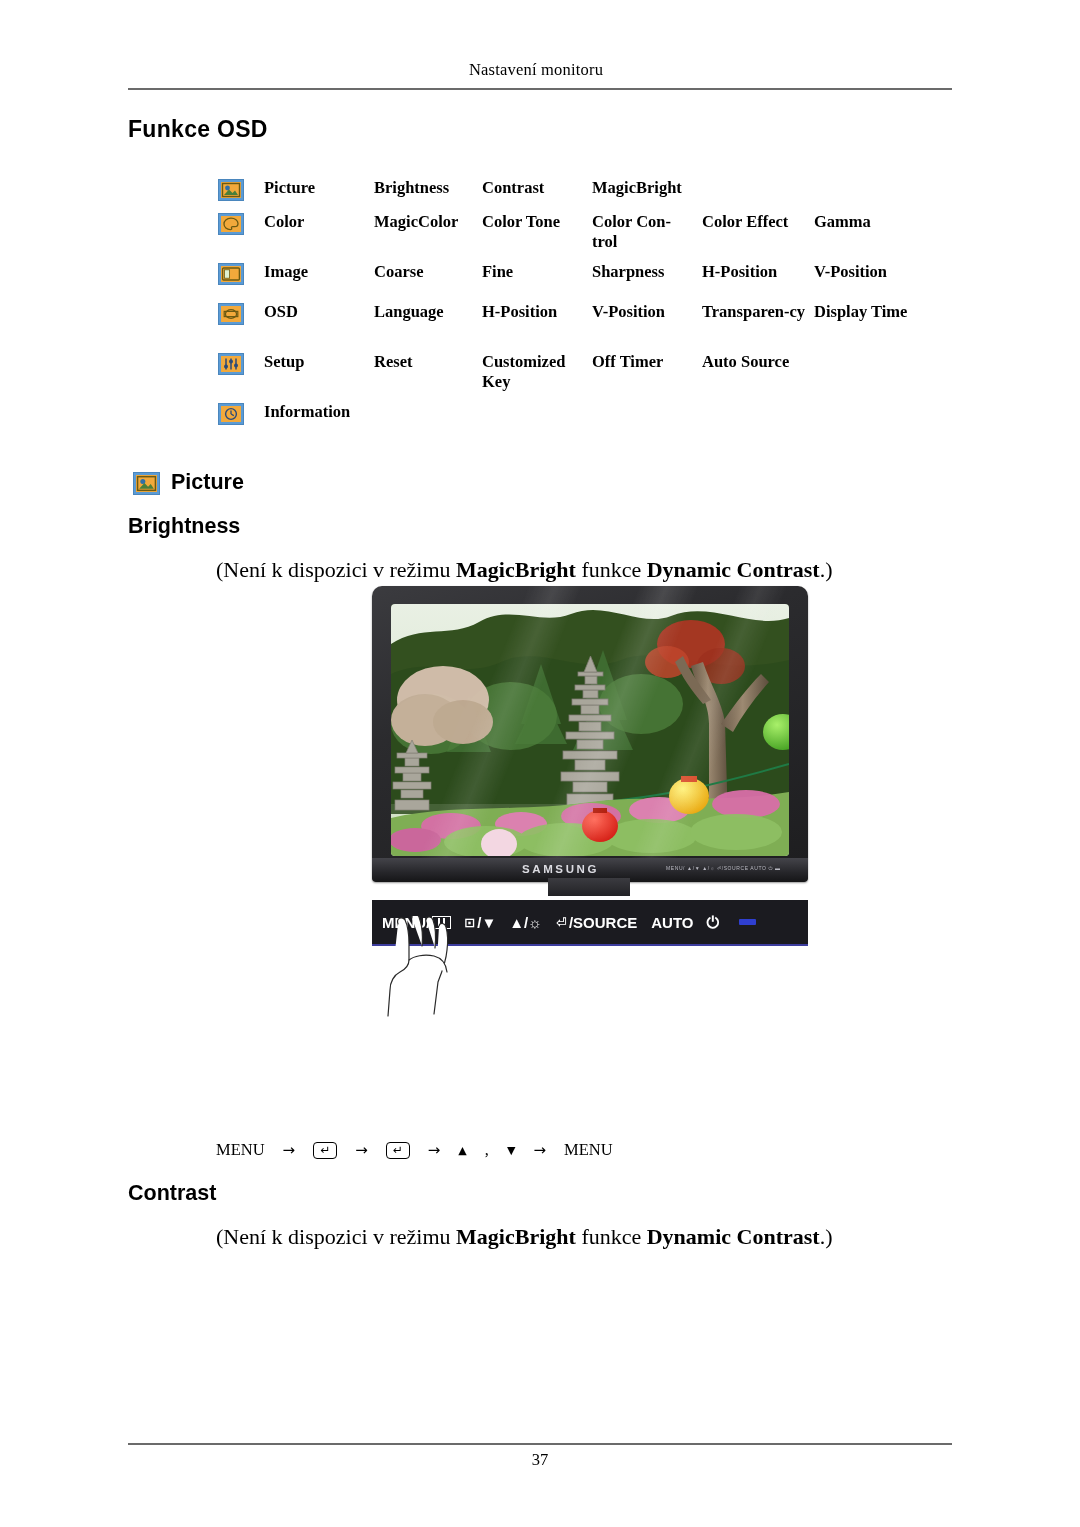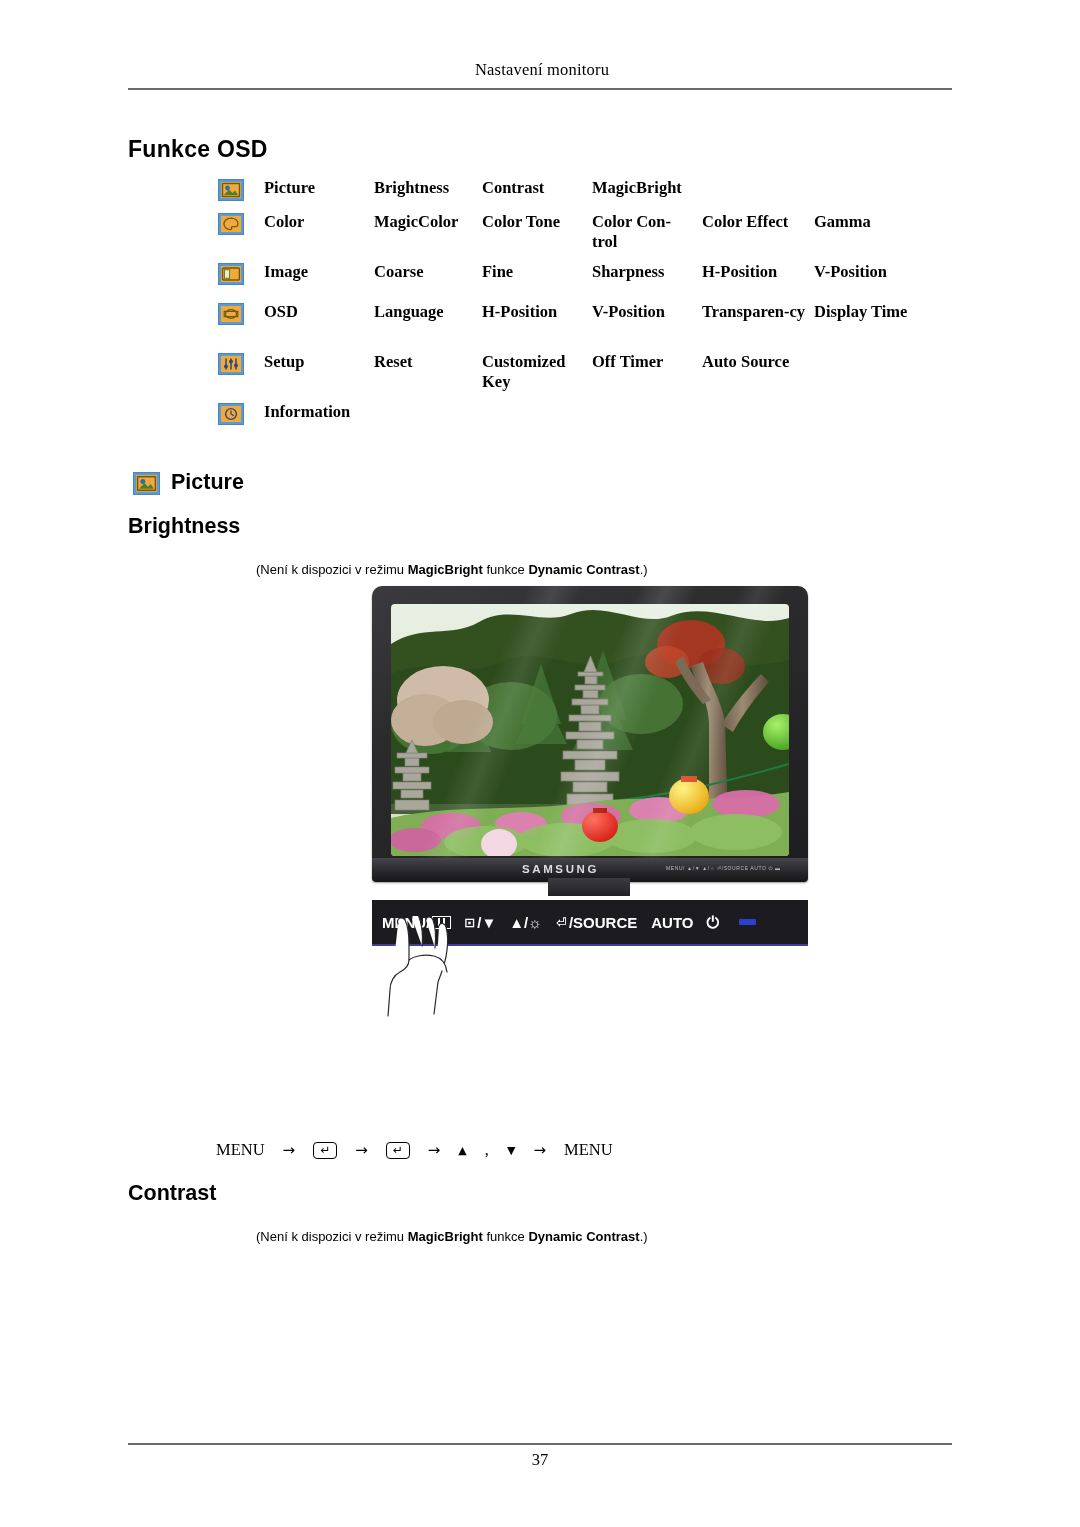--- a/index.html
+++ b/index.html
@@ -19,21 +19,21 @@
   .page {
     position: absolute;
     left: 0; top: 0;
     width: 1080px;
     height: 1527px;
   }
 
   
   .header-text {
     position: absolute;
-    left: 130px;
+    left: 124px;
     top: 60px;
     width: 824px;
     text-align: center;
     font-family: "Liberation Serif", serif;
     font-size: 16.5px;
     letter-spacing: 0.2px;
   }
   .header-rule {
     position: absolute;
     left: 128px;
@@ -46,21 +46,21 @@
   
   .h-sans {
     position: absolute;
     font-family: "Liberation Sans", sans-serif;
     font-weight: bold;
     color: #000;
     white-space: nowrap;
   }
   #funkce-osd-heading {
     left: 128px;
-    top: 136px;
+    top: 116px;
     font-size: 23px;
     letter-spacing: 0.3px;
   }
   #picture-heading {
     left: 171px;
     top: 470px;
     font-size: 21.5px;
   }
   #brightness-heading {
     left: 128px;
@@ -121,25 +121,24 @@
   .c0 { left: 46px; }
   .c1 { left: 156px; }
   .c2 { left: 264px; width: 100px; }
   .c3 { left: 374px; width: 96px; }
   .c4 { left: 484px; width: 104px; }
   .c5 { left: 596px; }
 
   
   .para {
     position: absolute;
-    font-family: Liberation Sans, sans-serif;
-    font-size: 13px;
+    font-family: Liberation Serif, serif;
+    font-size: 22px;
     line-height: 22px;
     white-space: nowrap;
-    margin-left: 40px;
   }
   .para b { font-weight: bold; }
 
   #brightness-note { left: 216px; top: 559px; }
   #brightness-desc { left: 216px; top: 1098px; }
   #contrast-note { left: 216px; top: 1226px; }
 
   #menu-path {
     position: absolute;
     left: 216px;

